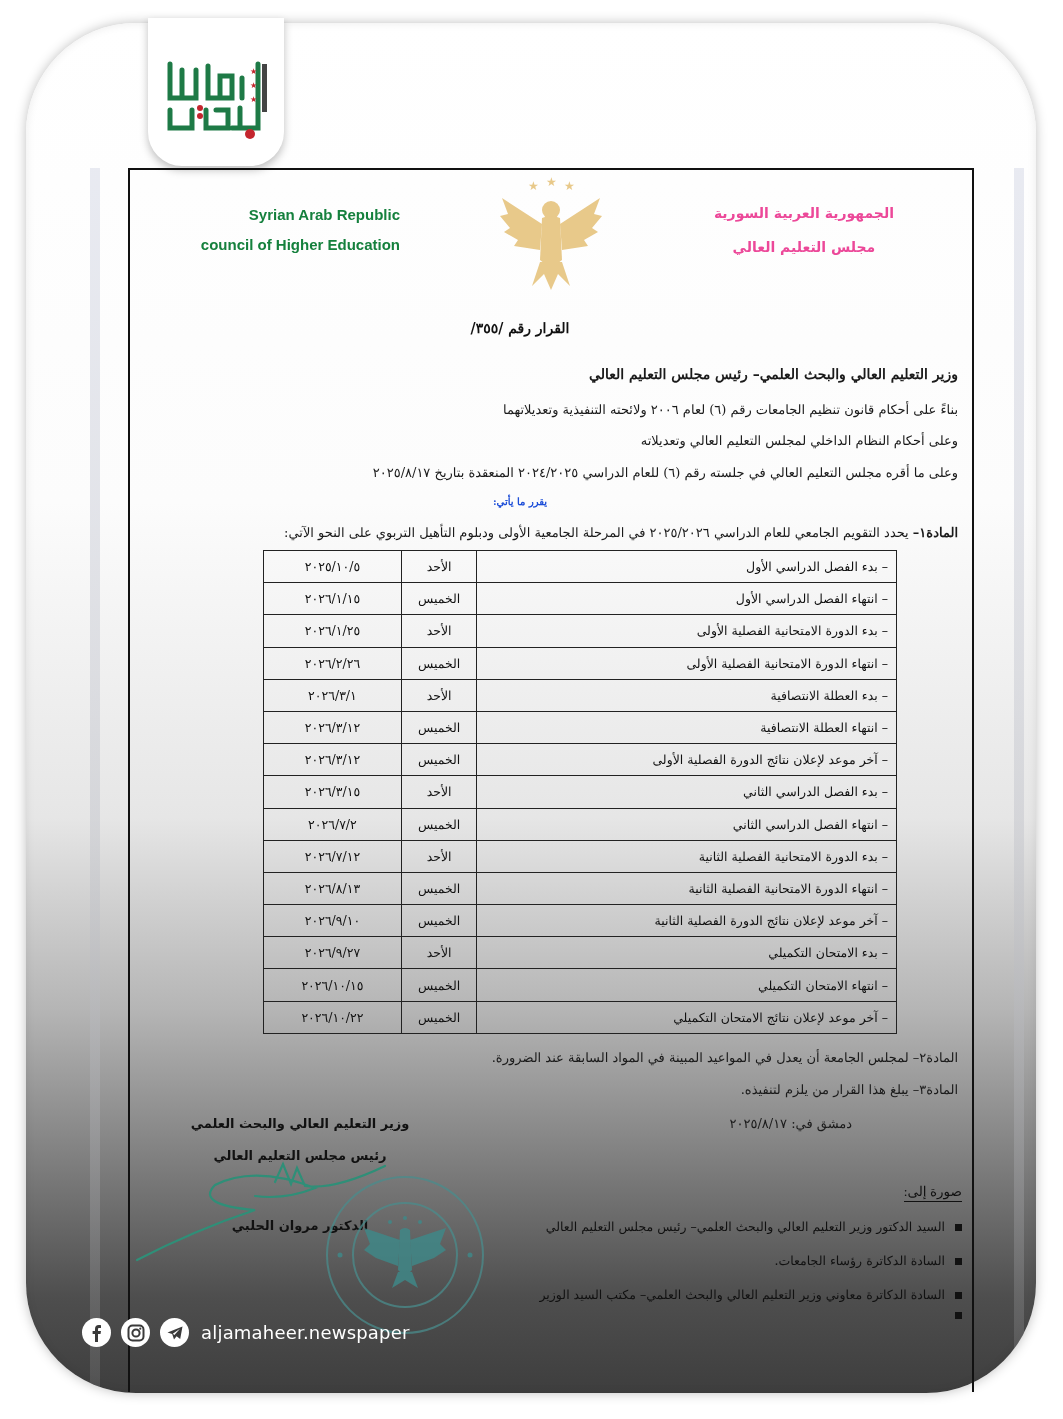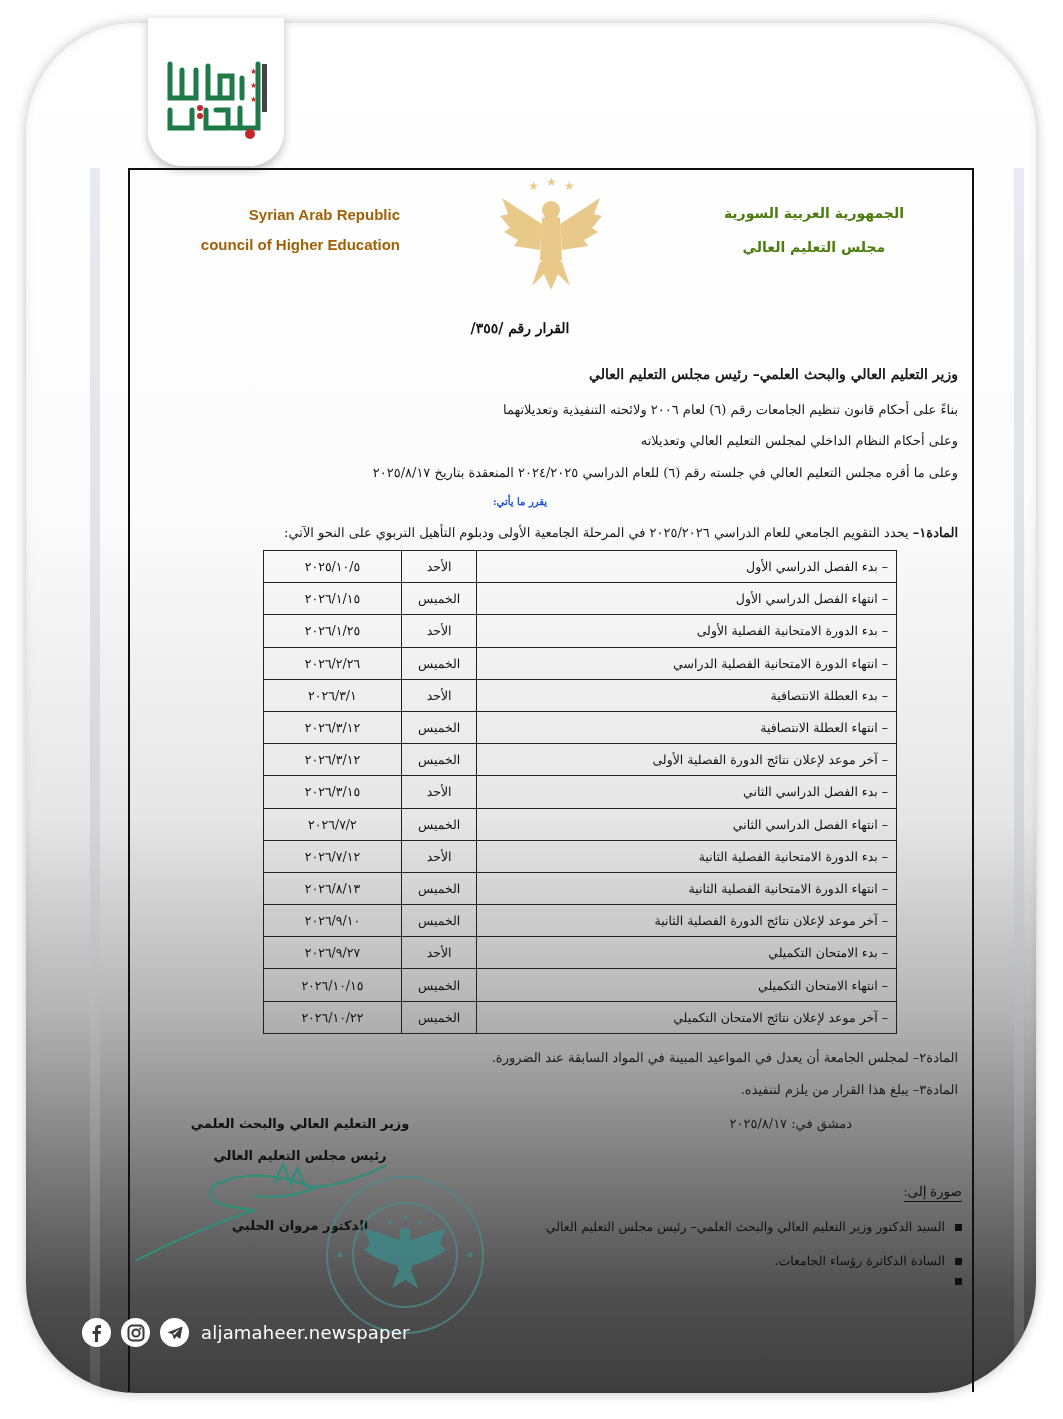--- a/index.html
+++ b/index.html
@@ -31,26 +31,26 @@
 
   .doc {
     position: absolute; left: 128px; top: 168px; width: 842px; height: 1222px;
     border: 2px solid #111; border-bottom: none;
     background: transparent;
   }
   .doc-inner { position: absolute; left: 0; top: 0; width: 100%; height: 100%; }
 
   .en-header {
     position: absolute; left: 40px; top: 30px; text-align: right; width: 230px;
-    font-family: "Liberation Sans", sans-serif; font-weight: bold; font-size: 15px; color: #a16207;
+    font-family: "Liberation Sans", sans-serif; font-weight: bold; font-size: 15px; color: #15803d;
   }
   .en-header div { line-height: 30px; }
   .ar-header {
-    position: absolute; right: 68px; top: 26px; direction: rtl; text-align: center;
-    font-family: "DejaVu Sans", sans-serif; font-weight: bold; font-size: 14px; color: #4d7c0f;
+    position: absolute; right: 78px; top: 26px; direction: rtl; text-align: center;
+    font-family: "DejaVu Sans", sans-serif; font-weight: bold; font-size: 14px; color: #ec4899;
   }
   .ar-header div { line-height: 34px; }
   .eagle { position: absolute; left: 366px; top: 4px; }
   .decision-no {
     position: absolute; left: 300px; top: 150px; width: 180px; text-align: center;
     font-weight: bold; font-size: 14px; direction: rtl; color: #111;
   }
   .line {
     position: absolute; right: 14px; width: 800px; font-size: 13px; direction: rtl; text-align: right; color: #1a1a1a;
   }
@@ -183,21 +183,21 @@
             <td class="event">– انتهاء الفصل الدراسي الأول</td>
             <td class="day">الخميس</td>
             <td class="date">٢٠٢٦/١/١٥</td>
           </tr>
           <tr>
             <td class="event">– بدء الدورة الامتحانية الفصلية الأولى</td>
             <td class="day">الأحد</td>
             <td class="date">٢٠٢٦/١/٢٥</td>
           </tr>
           <tr>
-            <td class="event">– انتهاء الدورة الامتحانية الفصلية الدراسي</td>
+            <td class="event">– انتهاء الدورة الامتحانية الفصلية الأولى</td>
             <td class="day">الخميس</td>
             <td class="date">٢٠٢٦/٢/٢٦</td>
           </tr>
           <tr>
             <td class="event">– بدء العطلة الانتصافية</td>
             <td class="day">الأحد</td>
             <td class="date">٢٠٢٦/٣/١</td>
           </tr>
           <tr>
             <td class="event">– انتهاء العطلة الانتصافية</td>
@@ -289,20 +289,24 @@
       <li>
           <span class="sq"></span>
           <span>السيد الدكتور وزير التعليم العالي والبحث العلمي– رئيس مجلس التعليم العالي</span>
         </li>
       <li>
           <span class="sq"></span>
           <span>السادة الدكاترة رؤساء الجامعات.</span>
         </li>
       <li>
           <span class="sq"></span>
+          <span>السادة الدكاترة معاوني وزير التعليم العالي والبحث العلمي– مكتب السيد الوزير</span>
+        </li>
+      <li>
+          <span class="sq"></span>
         </li>
     </ul>
   </div>
 </div>
 
 <div class="footer">
   <a class="social">
     <svg width="18" height="18" viewBox="0 0 18 18">
       <path d="M10 18 V10 H12.5 L13 7 H10 V5.3 C10 4.5 10.3 4 11.4 4 H13 V1.3 C12.6 1.2 11.7 1 10.7 1 C8.4 1 7 2.4 7 4.9 V7 H4.6 V10 H7 V18 Z" fill="#3a3a3a"></path>
     </svg>

